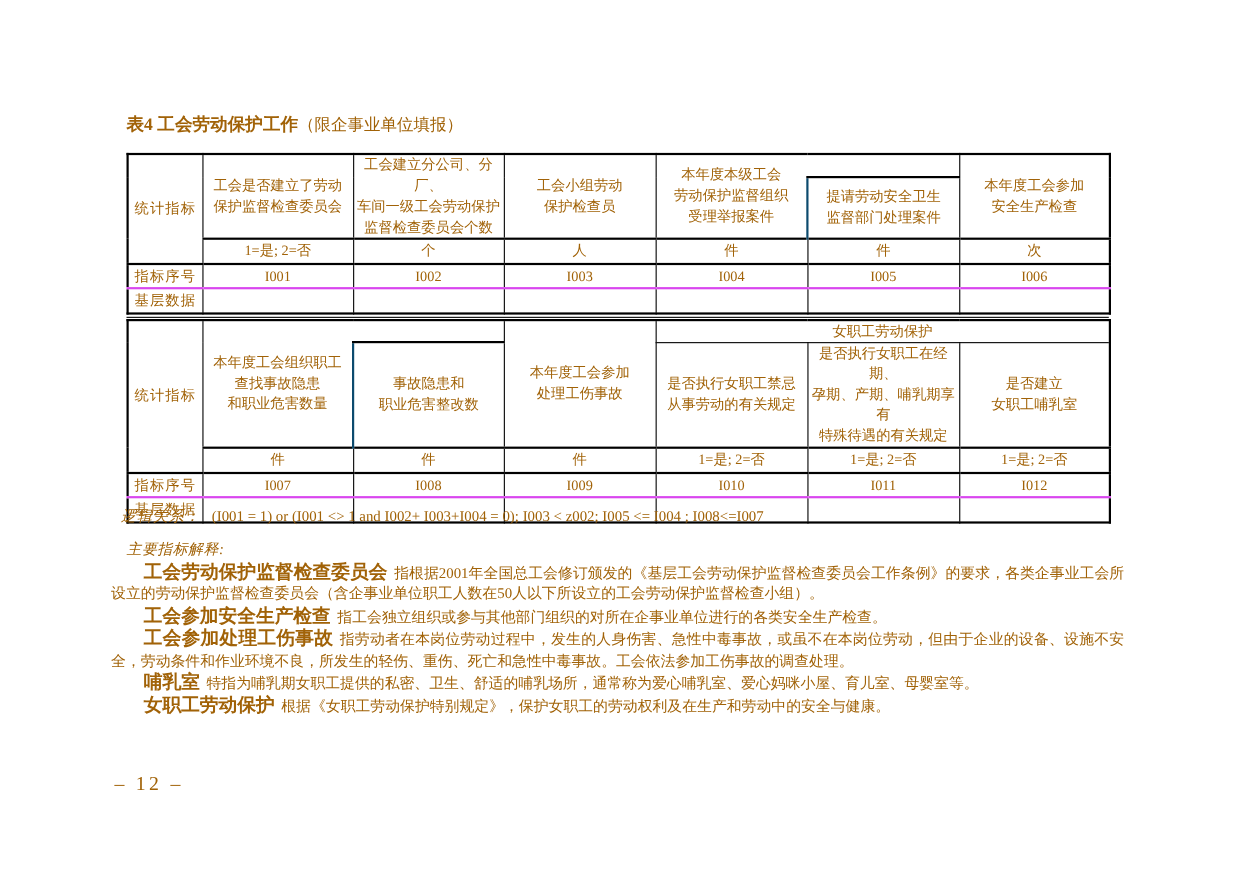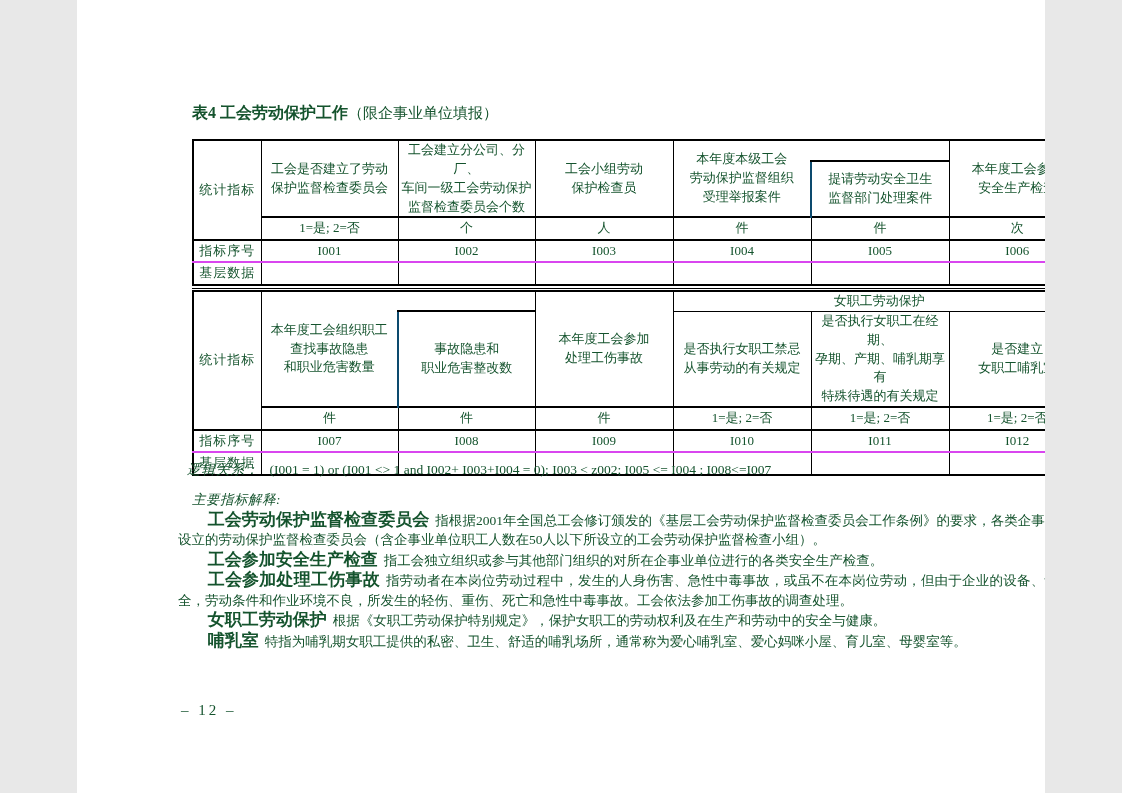--- a/index.html
+++ b/index.html
@@ -1,19 +1,19 @@
 <!DOCTYPE html>
 <html><head>
 <meta charset="utf-8">
 <style>
   * { box-sizing: border-box; }
   html,body { margin:0; padding:0; background:#e8e8e8; }
   .page {
-    position:relative; width:968px; height:793px; background:#ffffff;
-    font-family:"Liberation Serif","DejaVu Serif",serif; color:#14532d;
+    position:relative; width:1122px; height:793px; background:#ffffff;
+    font-family:"Liberation Serif","DejaVu Serif",serif; color:#a16207;
     overflow:hidden; margin:0 auto;
   }
   .title { position:absolute; left:115px; top:103px; font-size:16px; font-weight:bold; white-space:nowrap; }
   .title .qualifier { font-weight:normal; font-size:15px; }
 
   .tblwrap { position:absolute; left:115px; width:893px; }
   .tblwrap1 { top:139px; border-bottom:1px solid #000; padding-bottom:2px; }
   .tblwrap2 { top:290px; }
 
   table.grid { border-collapse:collapse; table-layout:fixed; width:893px; border:2px solid #000; }
@@ -36,21 +36,21 @@
   td.group  { border-bottom:1px solid #000; height:18px; }
 
   .logic { position:absolute; left:110px; top:461px; font-size:13.5px; white-space:nowrap; }
   .logic .lg-label { font-style:italic; margin-right:10px; letter-spacing:1px; }
 
   .notes { position:absolute; left:101px; top:490px; width:921px; font-size:13.5px; line-height:19.5px; text-align:justify; }
   .notes .heading { font-style:italic; padding-left:14px; letter-spacing:0.5px; }
   .notes p.note { margin:0; text-indent:2.2em; }
   .notes b.term { font-family:"Liberation Sans","DejaVu Sans",sans-serif; font-size:17px; margin-right:6px; }
 
-  .pagenum { position:absolute; left:104px; top:702px; font-size:15px; letter-spacing:3px; }
+  .pagenum { position:absolute; left:104px; top:702px; font-size:18px; letter-spacing:3px; }
 </style>
 </head>
 <body>
 
 <div class="page">
 
   <div class="title">
     <span>表4 工会劳动保护工作</span><span class="qualifier">（限企事业单位填报）</span>
   </div>
 
@@ -181,19 +181,19 @@
 
   <div class="logic">
     <span class="lg-label">逻辑关系：</span><span>(I001 = 1) or (I001 &lt;&gt; 1 and I002+ I003+I004 = 0); I003 &lt; z002; I005 &lt;= I004 ; I008&lt;=I007</span>
   </div>
 
   <div class="notes">
     <div class="heading">主要指标解释:</div>
     <p class="note"><b class="term">工会劳动保护监督检查委员会</b><span>指根据2001年全国总工会修订颁发的《基层工会劳动保护监督检查委员会工作条例》的要求，各类企事业工会所设立的劳动保护监督检查委员会（含企事业单位职工人数在50人以下所设立的工会劳动保护监督检查小组）。</span></p>
     <p class="note"><b class="term">工会参加安全生产检查</b><span>指工会独立组织或参与其他部门组织的对所在企事业单位进行的各类安全生产检查。</span></p>
     <p class="note"><b class="term">工会参加处理工伤事故</b><span>指劳动者在本岗位劳动过程中，发生的人身伤害、急性中毒事故，或虽不在本岗位劳动，但由于企业的设备、设施不安全，劳动条件和作业环境不良，所发生的轻伤、重伤、死亡和急性中毒事故。工会依法参加工伤事故的调查处理。</span></p>
+    <p class="note"><b class="term">哺乳室</b><span>特指为哺乳期女职工提供的私密、卫生、舒适的哺乳场所，通常称为爱心哺乳室、爱心妈咪小屋、育儿室、母婴室等。</span></p>
     <p class="note"><b class="term">女职工劳动保护</b><span>根据《女职工劳动保护特别规定》，保护女职工的劳动权利及在生产和劳动中的安全与健康。</span></p>
-    <p class="note"><b class="term">哺乳室</b><span>特指为哺乳期女职工提供的私密、卫生、舒适的哺乳场所，通常称为爱心哺乳室、爱心妈咪小屋、育儿室、母婴室等。</span></p>
   </div>
 
   <div class="pagenum">– 12 –</div>
 
 </div>
 
 </body></html>

